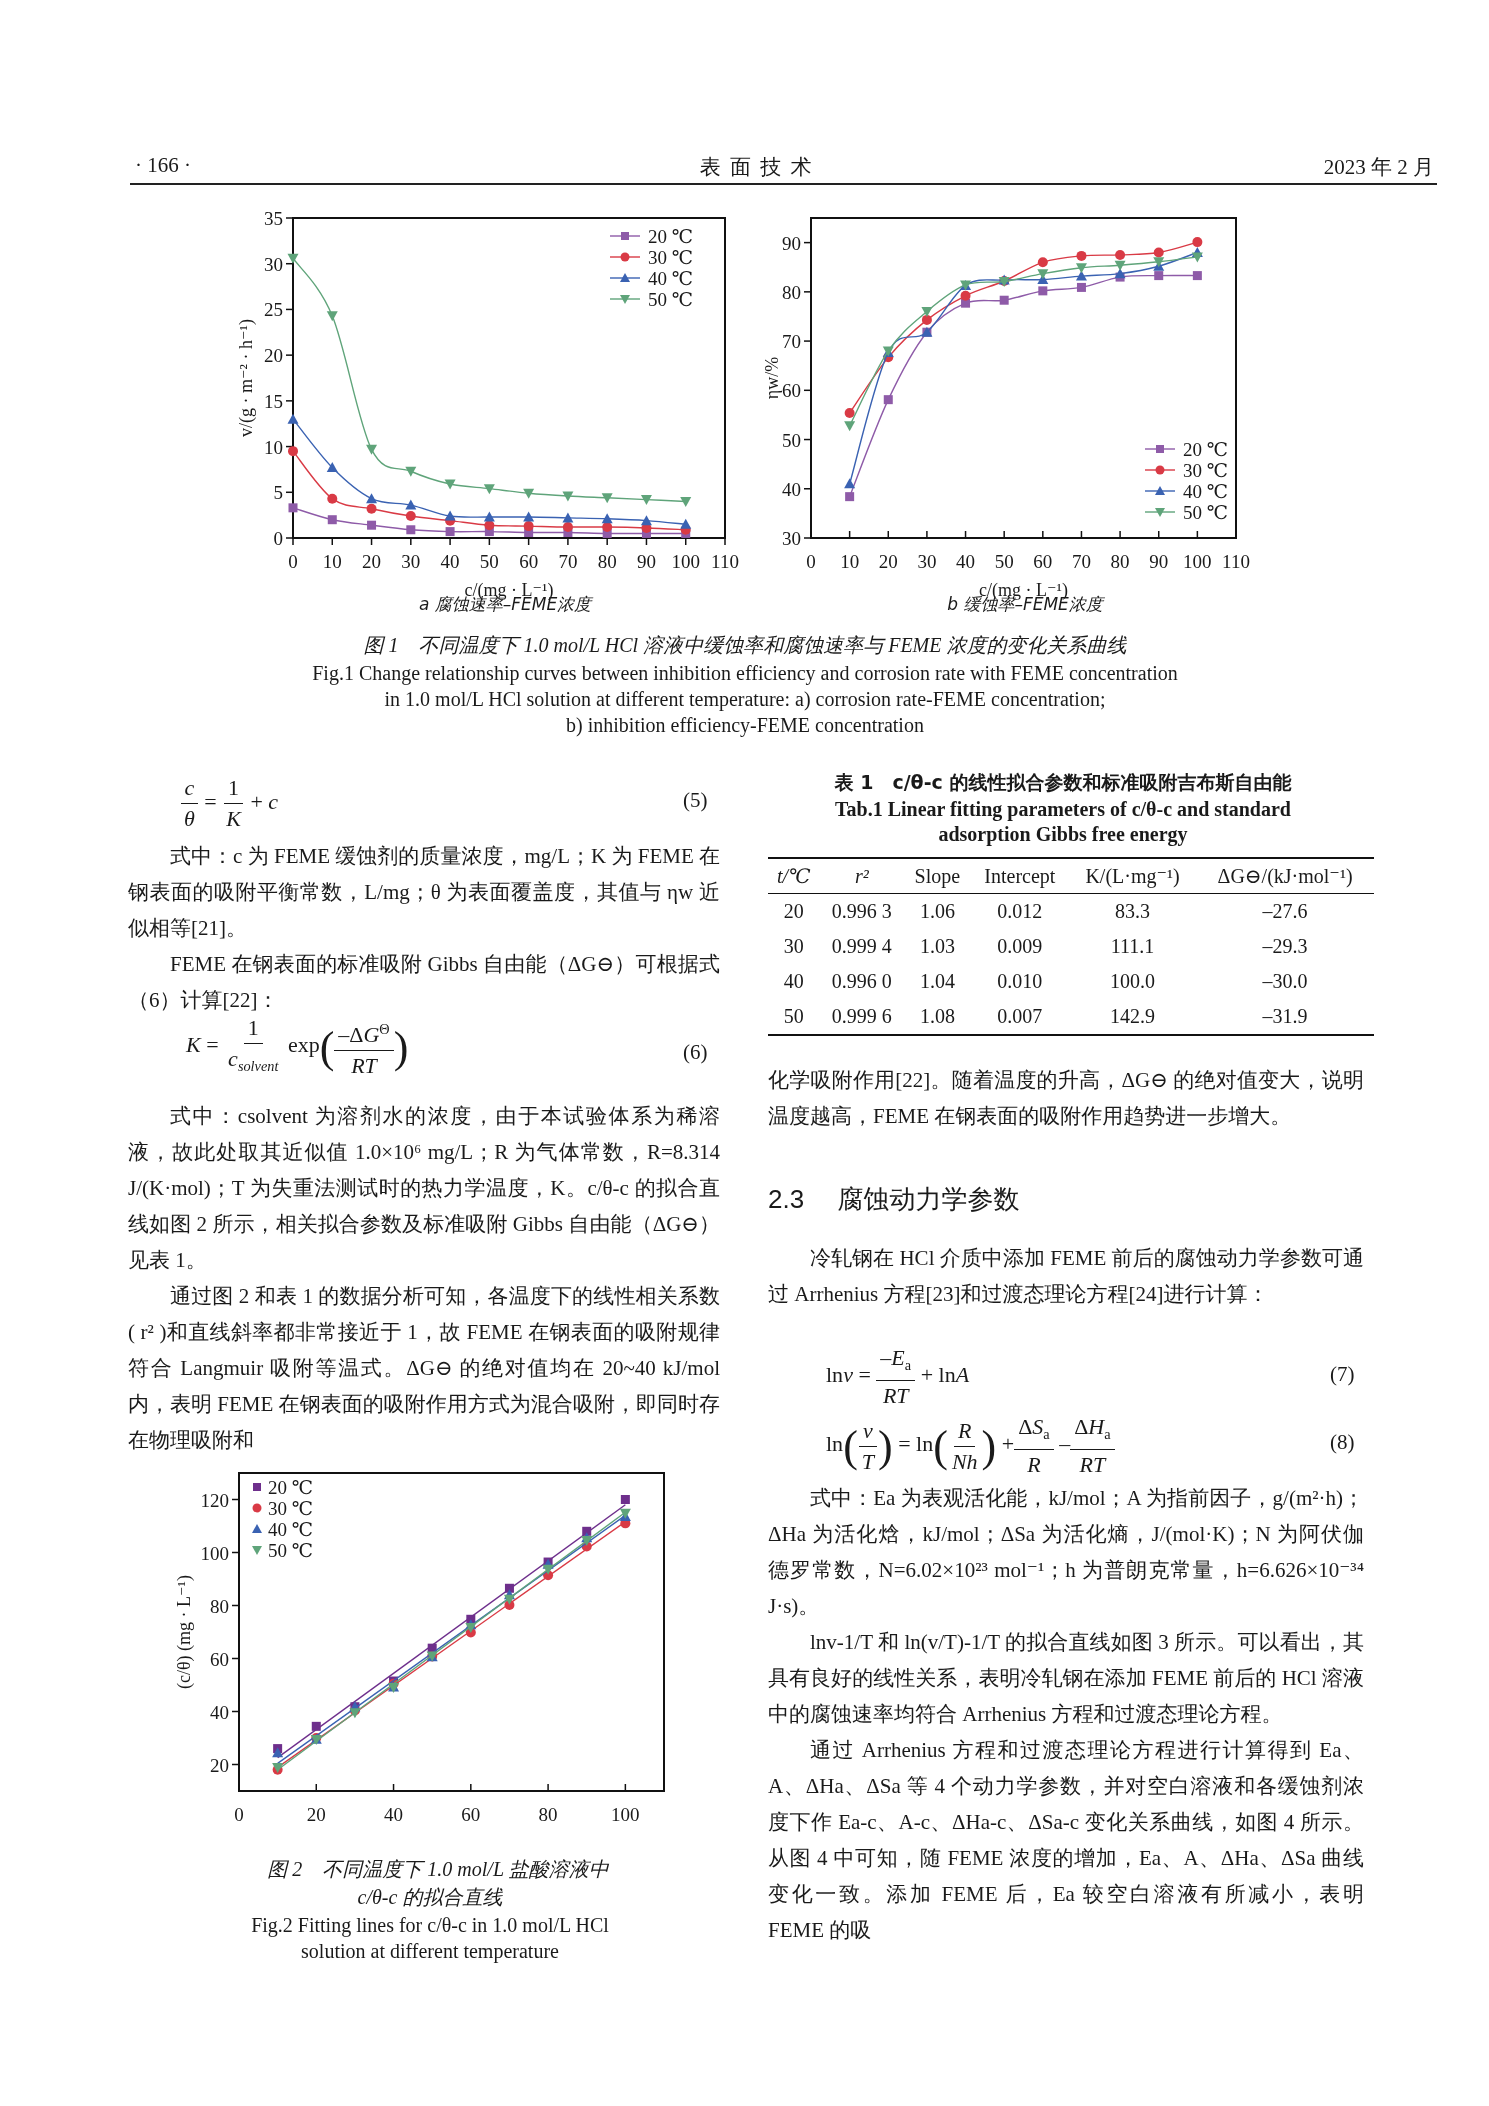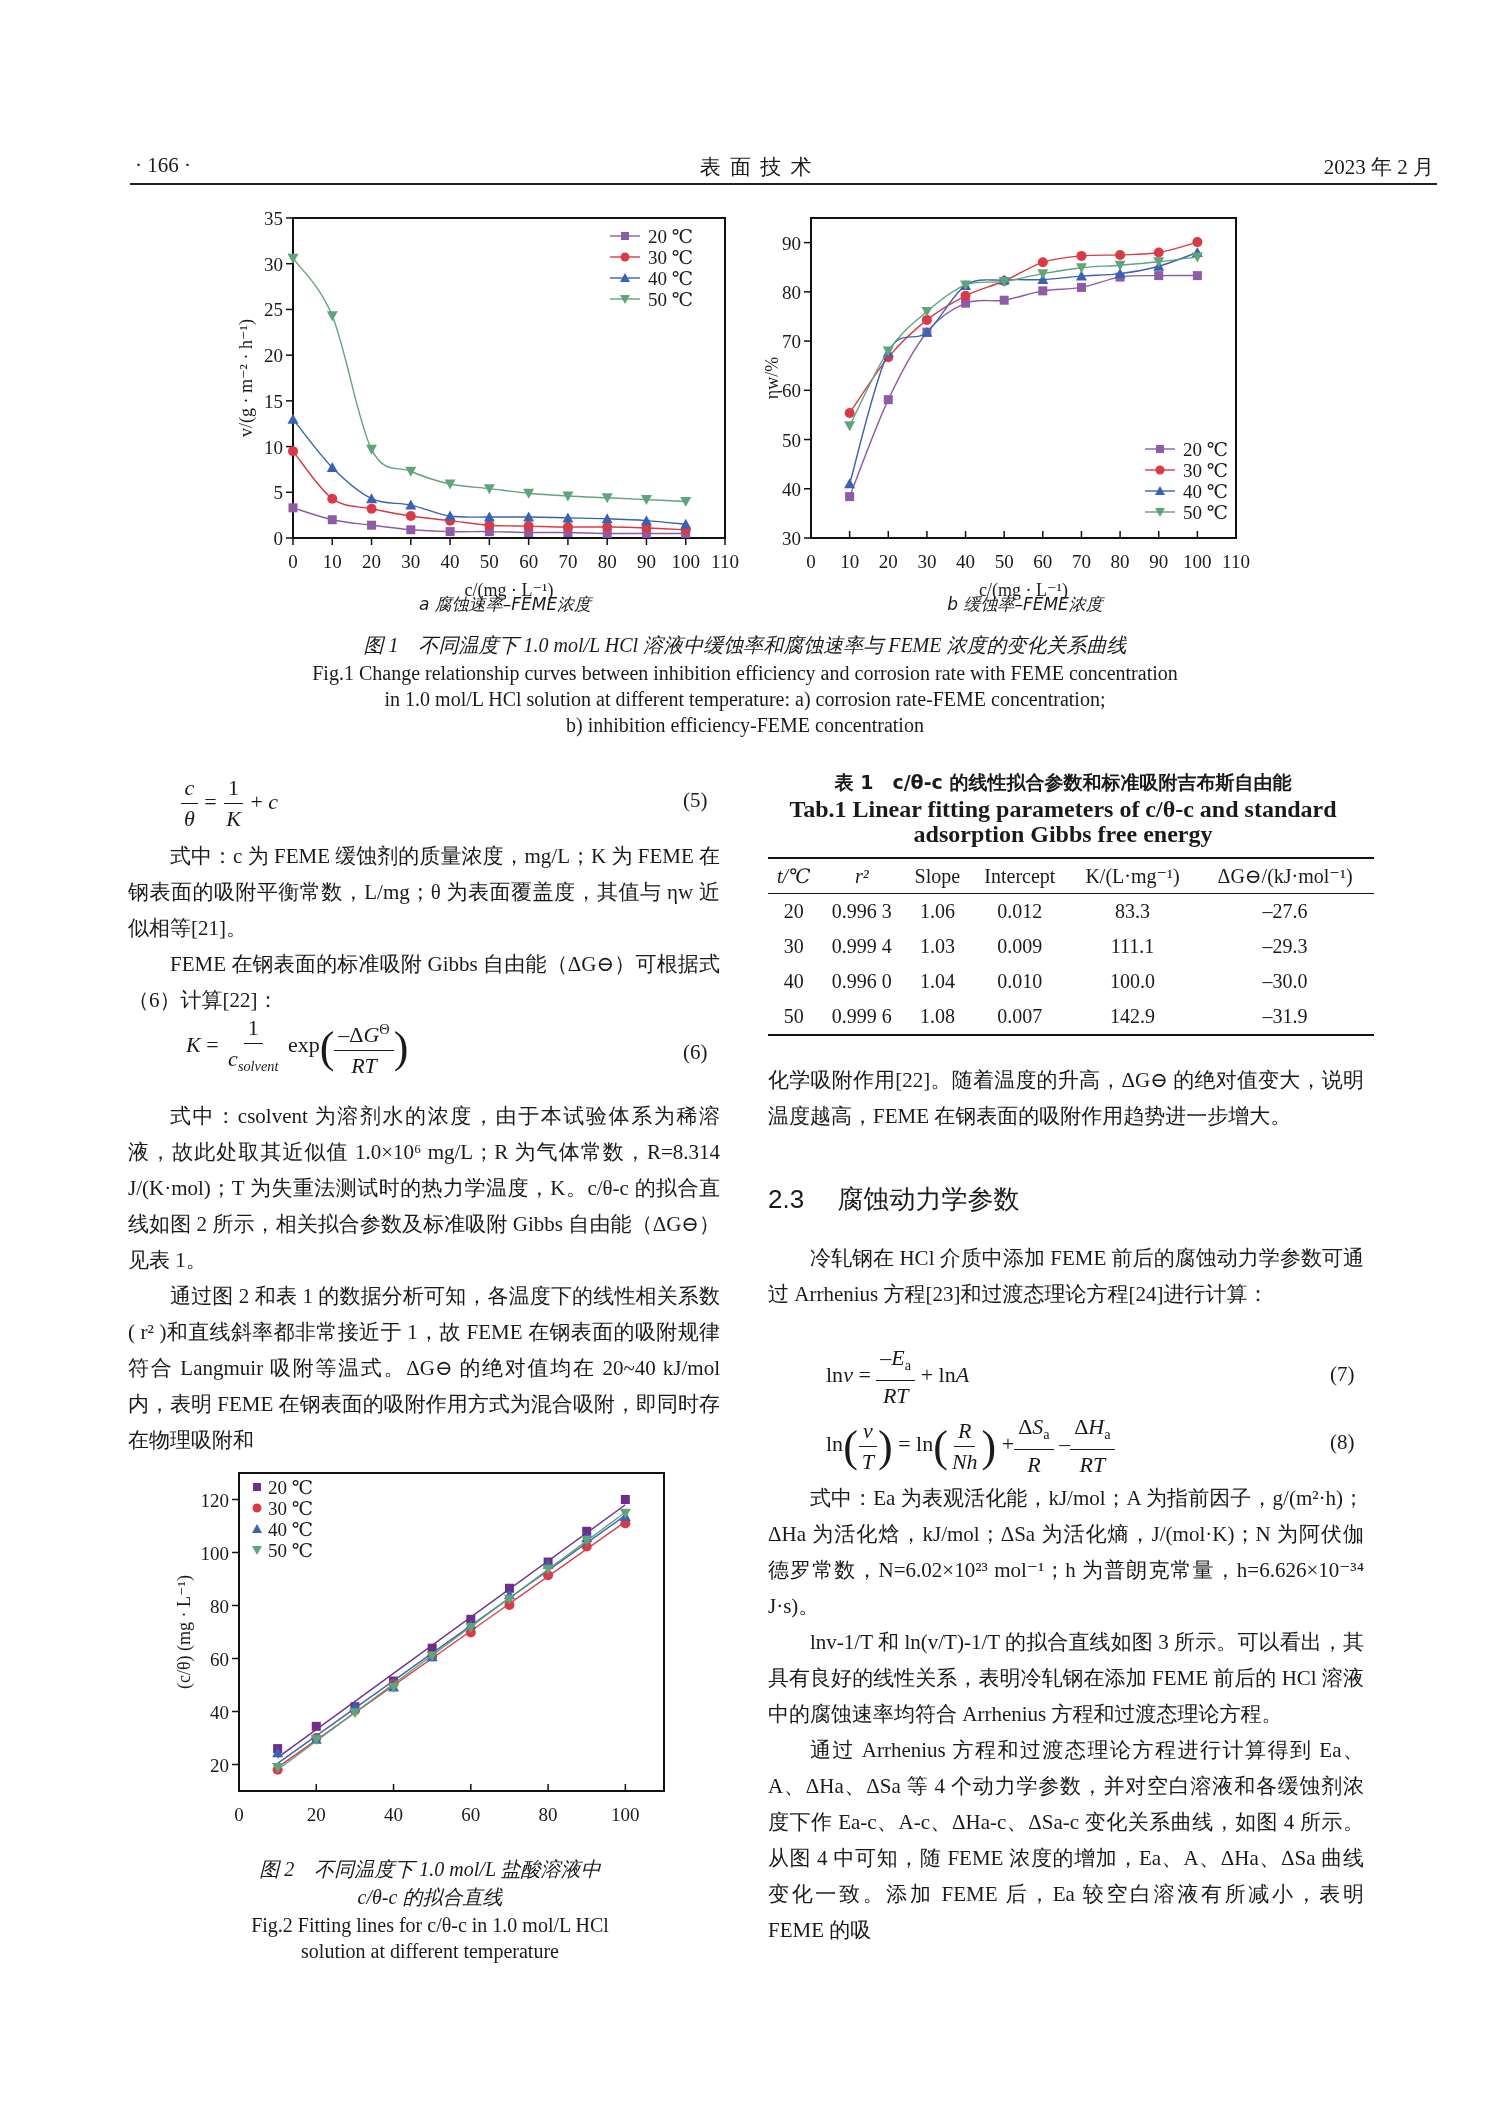--- a/index.html
+++ b/index.html
@@ -18,21 +18,21 @@
   .frac { display: inline-flex; flex-direction: column; align-items: center; vertical-align: middle; }
   .frac .num { border-bottom: 1.5px solid #1a1a1a; padding: 0 4px; line-height: 30px; }
   .frac .den { line-height: 30px; padding: 0 4px; }
   .up { font-style: normal; }
   sub, sup { font-size: 65%; }
   table.t1 { border-collapse: collapse; font-size: 20px; width: 606px; }
   table.t1 th { font-weight: normal; padding: 5px 4px; border-top: 2.5px solid #111; border-bottom: 1.5px solid #111; text-align: center; }
   table.t1 td { padding: 6px 4px; text-align: center; }
   table.t1 tr:last-child td { border-bottom: 2.5px solid #111; }
   .tcap-cn { font-family: "DejaVu Sans", sans-serif; font-weight: bold; font-size: 19px; text-align: center; }
-  .tcap-en { font-weight: bold; font-size: 24px; text-align: center; line-height: 25px; }
+  .tcap-en { font-weight: bold; font-size: 20px; text-align: center; line-height: 25px; }
   .sec { font-family: Liberation Sans, sans-serif; font-size: 26px; }
 </style>
 </head>
 <body>
 
 <div class="abs hdr" style="left:135px">· 166 ·</div>
 <div class="abs hdr" style="left:12px; width:1489px; text-align:center; letter-spacing:2px">表 面 技 术</div>
 <div class="abs hdr" style="right:55px">2023 年 2 月</div>
 <div class="abs hdr-rule"></div>
 
@@ -416,21 +416,21 @@
       <g>
         <polygon points="87,64 82,73 92,73" fill="#3a62b2"></polygon>
         <text x="98" y="76" font-size="19">40 ℃</text>
       </g>
       <g>
         <polygon points="87,95 82,86 92,86" fill="#5fa47a"></polygon>
         <text x="98" y="97" font-size="19">50 ℃</text>
       </g>
     </g>
   </svg>
-<div class="abs cap-cn" style="left:140px; width:580px; top:1856px">图 2　不同温度下 1.0 mol/L 盐酸溶液中</div>
+<div class="abs cap-cn" style="left:148px; width:580px; top:1856px">图 2　不同温度下 1.0 mol/L 盐酸溶液中</div>
 <div class="abs cap-cn" style="left:140px; width:580px; top:1884px; font-style:italic">c/θ-c 的拟合直线</div>
 <div class="abs cap-en" style="left:140px; width:580px; top:1912px">Fig.2 Fitting lines for c/θ-c in 1.0 mol/L HCl</div>
 <div class="abs cap-en" style="left:140px; width:580px; top:1938px">solution at different temperature</div>
 
 <div class="abs tcap-cn" style="left:760px; width:606px; top:770px">表 1　c/θ-c 的线性拟合参数和标准吸附吉布斯自由能</div>
 <div class="abs tcap-en" style="left:760px; width:606px; top:797px">Tab.1 Linear fitting parameters of c/θ-c and standard</div>
 <div class="abs tcap-en" style="left:760px; width:606px; top:822px">adsorption Gibbs free energy</div>
 <table class="abs t1" style="left:768px; top:857px">
   <thead>
     <tr>

